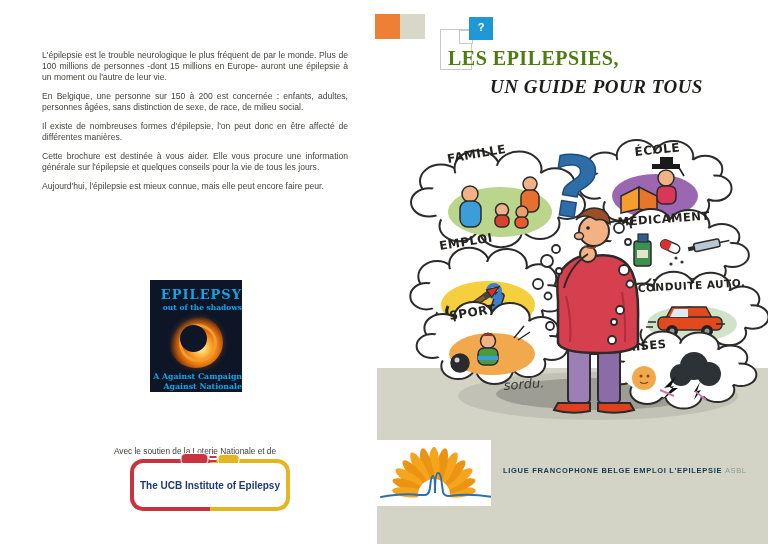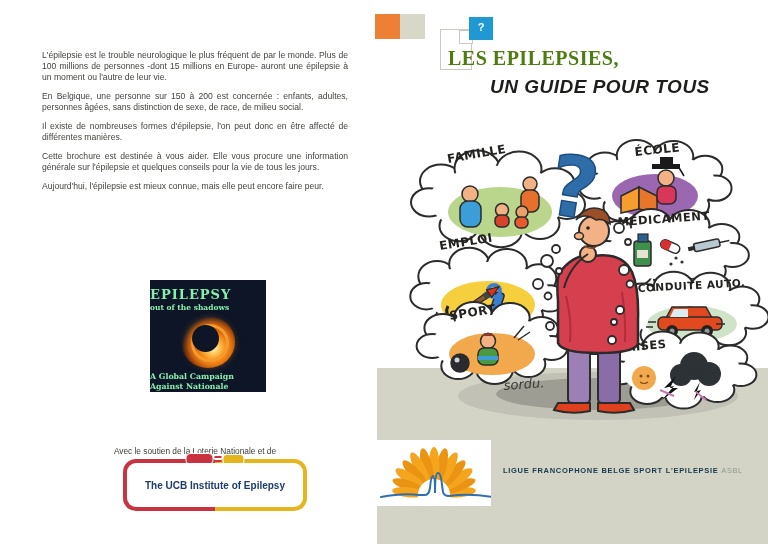--- a/index.html
+++ b/index.html
@@ -2,55 +2,55 @@
 <html><head>
 <meta charset="utf-8">
 <style>
   html,body{margin:0;padding:0;background:#e8e8e8;}
   #stage{position:relative;width:768px;height:544px;background:#ffffff;overflow:hidden;
          font-family:"Liberation Sans",sans-serif;}
   
   .intro{position:absolute;left:42px;top:50px;width:306px;color:#45443f;
          font-size:8.6px;line-height:11px;text-align:justify;}
   .intro p{margin:0 0 8px 0;}
-  .badge{position:absolute;left:150px;top:280px;width:116px;height:112px;background:#0d1527;
-         color:#86efac;text-align:left;font-family:"DejaVu Serif","Liberation Serif",serif;}
+  .badge{position:absolute;left:150px;top:280px;width:92px;height:112px;background:#0d1527;
+         color:#0ea5e9;text-align:right;font-family:"DejaVu Serif","Liberation Serif",serif;}
   .badge-title{font-size:13px;font-weight:bold;letter-spacing:1px;padding-top:7px;}
   .badge-sub{font-size:7.5px;font-weight:bold;margin-top:1px;}
   .eclipse{position:relative;width:58px;height:52px;margin:4px auto 0 auto;}
   .eclipse .glow{position:absolute;left:2px;top:0;width:54px;height:52px;border-radius:50%;
      background:radial-gradient(circle at 60% 62%,#fff3c8 0%,#ffc24d 14%,#f07f12 32%,#8c3304 55%,rgba(20,10,5,0) 70%);}
   .eclipse .ring{position:absolute;left:12px;top:8px;width:32px;height:32px;border-radius:50%;
      border:3px solid #f79b2e;box-shadow:0 0 9px 3px rgba(245,140,30,.75);filter:blur(.6px);}
   .eclipse .moon{position:absolute;left:13px;top:9px;width:27px;height:27px;border-radius:50%;
      background:#0d1527;}
   .badge-cap{font-size:7.8px;font-weight:bold;line-height:9.5px;margin-top:4px;}
   .support{position:absolute;left:95px;top:437px;width:200px;text-align:center;
            font-size:8.3px;color:#3c3b37;margin-top:9px;}
-  .ucb{position:absolute;left:123px;top:459px;width:184px;height:52px;border-radius:13px;
+  .ucb{position:absolute;left:130px;top:459px;width:160px;height:52px;border-radius:13px;
        background:linear-gradient(90deg,#c93340 0 50%,#e5b51e 50% 100%);padding:0;}
   .ucb-inner{position:absolute;left:4px;top:4px;right:4px;bottom:4px;background:#fff;border-radius:9px;
        display:flex;align-items:center;justify-content:center;}
   .ucb-text{font-size:10px;font-weight:bold;color:#1e3a6e;white-space:nowrap;}
   .plug{position:absolute;left:50%;top:-6px;transform:translateX(-50%);display:flex;align-items:center;}
   .plug .p-red{width:26px;height:10px;background:#c93340;border-radius:5px;border:1px solid #fff;}
   .plug .p-pins{width:7px;height:6px;margin:0 1px;
        background:linear-gradient(#c93340 0 2px,#fff 2px 4px,#c93340 4px 6px);}
   .plug .p-yel{width:20px;height:9px;background:#e5b51e;border-radius:4px;border:1px solid #fff;}
   
   .sq{position:absolute;width:25px;height:25px;top:14px;}
   .sq-orange{left:375px;background:#ee8035;}
   .sq-beige{left:400px;background:#d8d8c8;}
   .outline-rect{position:absolute;left:440px;top:29px;width:30px;height:39px;border:1px solid #c9c9c4;}
   .outline-sq{position:absolute;left:459px;top:30px;width:12px;height:12px;border:1px solid #c9c9c4;background:#fff;}
   .q-square{position:absolute;left:469px;top:17px;width:24px;height:23px;background:#1f98d4;
             color:#fff;font-weight:bold;font-size:11px;text-align:center;line-height:20px;}
   .title1{position:absolute;left:448px;top:47px;font-family:Liberation Serif, serif;
           font-weight:bold;font-size:20px;color:#4d7c0f;letter-spacing:.5px;}
-  .title2{position:absolute;left:490px;top:76px;font-family:Liberation Sans, sans-serif;
+  .title2{position:absolute;left:490px;top:76px;font-family:Liberation Serif, serif;
           font-style:italic;font-weight:bold;font-size:19px;color:#1d1d1b;letter-spacing:.5px;}
   
   .band{position:absolute;left:377px;top:368px;width:391px;height:176px;background:#d3d4c5;}
   .logo-box{position:absolute;left:377px;top:440px;width:114px;height:66px;background:#fff;}
   .footer-text{position:absolute;left:503px;top:466px;font-size:7.5px;font-weight:bold;
                letter-spacing:.7px;color:#17384d;white-space:nowrap;}
   .footer-text .asbl{color:#8e9a92;font-weight:normal;letter-spacing:.6px;}
   .illus{position:absolute;left:408px;top:100px;width:360px;height:335px;}
   svg text.bub{font-family:"DejaVu Sans","Liberation Sans",sans-serif;font-weight:bold;
                fill:#23221f;letter-spacing:.5px;}
@@ -71,21 +71,21 @@
 
     <div class="badge">
       <div class="badge-title">EPILEPSY</div>
       <div class="badge-sub">out of the shadows</div>
       <div class="eclipse">
         <div class="glow"></div>
           <div class="ring"></div>
           <div class="moon"></div>
       </div>
       <div class="badge-cap">
-        <div>A Global Campaign</div>
+        <div>A Against Campaign</div>
         <div>Against Nationale</div>
       </div>
     </div>
 
     <div class="support">Avec le soutien de la Loterie Nationale et de</div>
 
     <div class="ucb">
       <div class="plug">
         <span class="p-red"></span>
           <span class="p-pins"></span>
@@ -290,17 +290,17 @@
             <ellipse transform="rotate(-160)" cx="27" cy="0" rx="17" ry="5" fill="#eb9414"></ellipse>
             <ellipse transform="rotate(-174)" cx="26" cy="0" rx="16" ry="5"></ellipse>
           </g>
           <circle cx="0" cy="0" r="16" fill="#fff"></circle>
         </g>
         <path d="M4,57 q22,-4 38,-2 l6,0 q4,0 5,-7 q1,-12 3,-12 q2,0 2,17 q0,-20 3,-20 q3,0 4,12 l1,7 q1,4 6,4 q20,-3 44,1" fill="none" stroke="#2e6fae" stroke-width="2" stroke-linecap="round"></path>
       </svg>
     </div>
 
     <div class="footer-text">
-      <span>LIGUE FRANCOPHONE BELGE SPORT L'EPILEPSIE</span>
+      <span>LIGUE FRANCOPHONE BELGE EMPLOI L'EPILEPSIE</span>
       <span class="asbl">ASBL</span>
     </div>
   </section>
 </div>
 
 </body></html>

